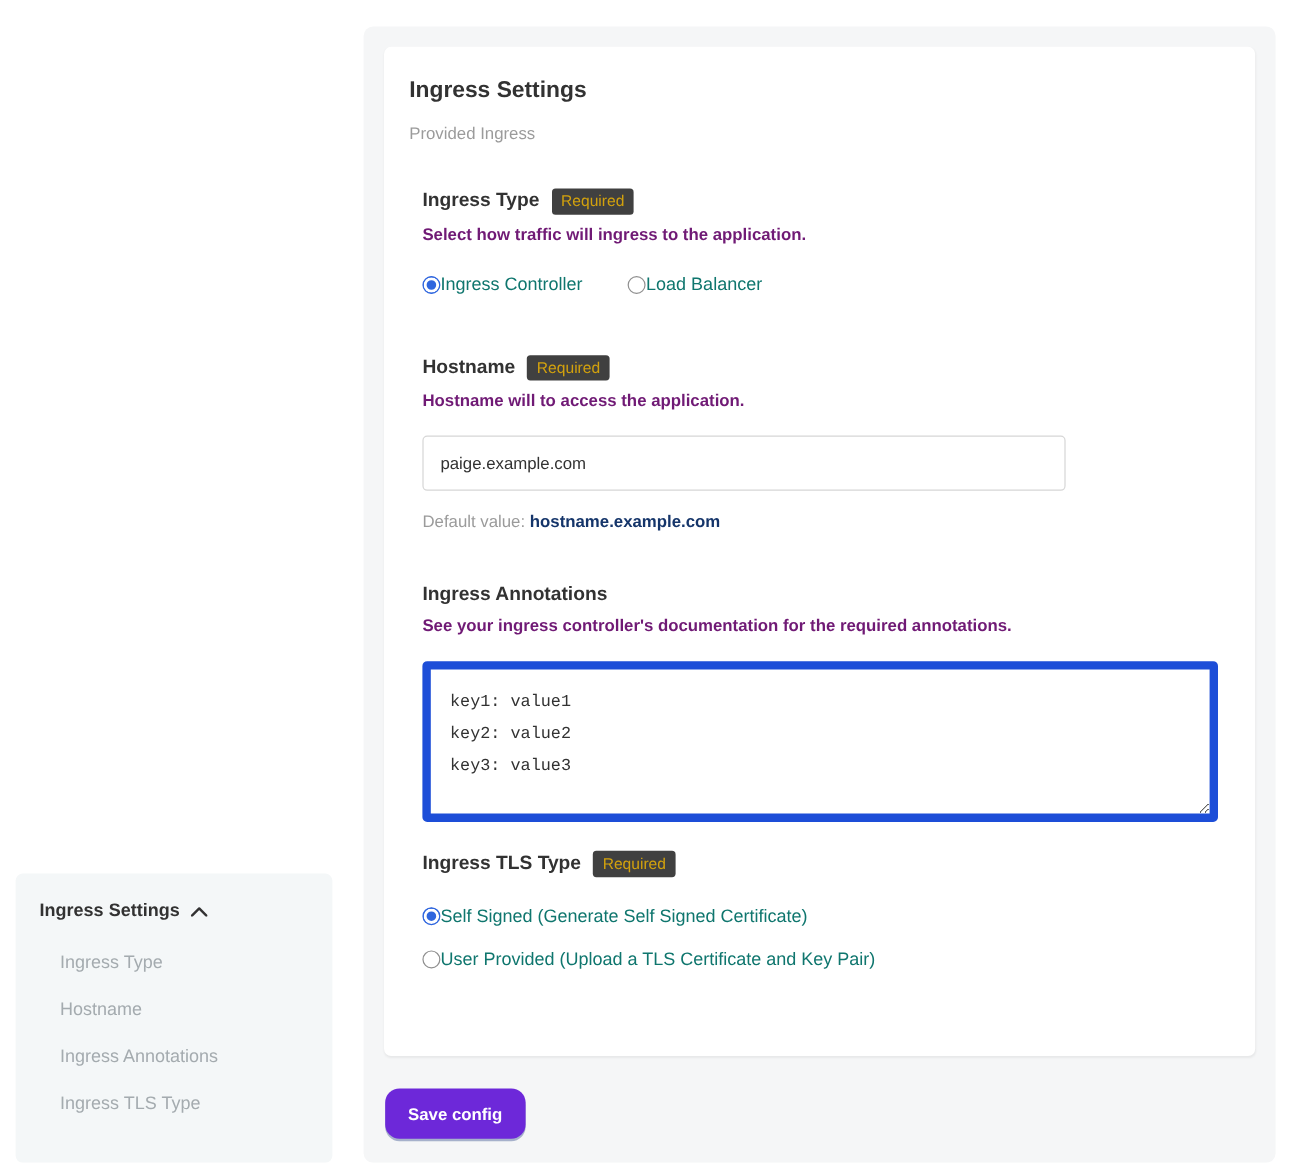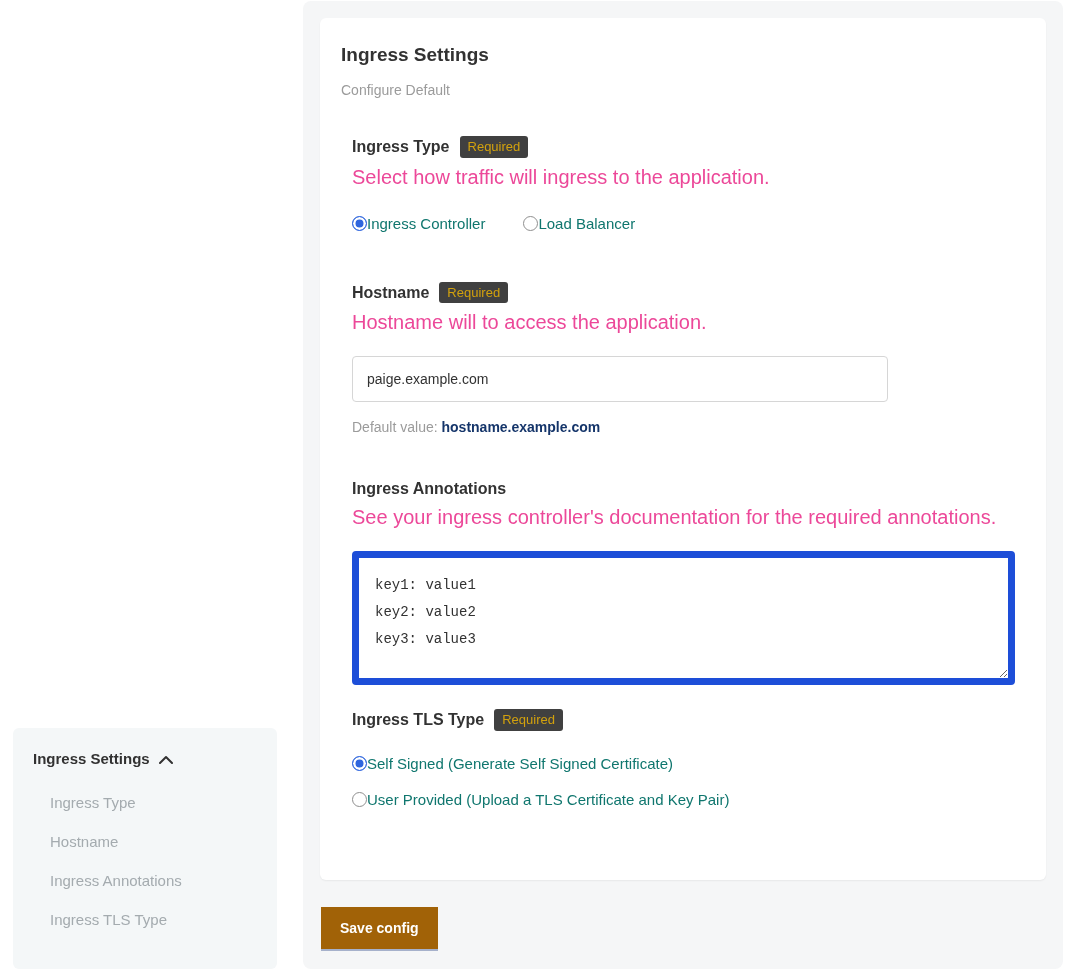--- a/index.html
+++ b/index.html
@@ -68,21 +68,21 @@
   .sec-head { display: flex; align-items: center; gap: 10px; }
   .sec-title { font-size: 16px; font-weight: bold; margin: 0; }
   .badge {
     background: #404040;
     color: #d2a10d;
     font-size: 13px;
     padding: 3px 8px;
     border-radius: 3px;
     line-height: 1.2;
   }
-  .help { color: #ec4899; font-size: 20px; margin: 8px 0 0 0; }
+  .help { color: #701a75; font-size: 14px; margin: 8px 0 0 0; font-weight: bold; }
 
   
   .radio-row { display: flex; gap: 38px; margin-top: 26px; }
   .radio-col { display: flex; flex-direction: column; gap: 19px; margin-top: 24px; }
   .radio {
     display: flex;
     align-items: center;
     font-size: 15px;
     color: #0f766e;
     cursor: pointer;
@@ -129,26 +129,26 @@
     color: #323232;
     margin-top: 22px;
     display: block;
     outline: none;
   }
 
   
   .save-btn {
     margin-top: 27px;
     margin-left: 1px;
-    background: #a16207;
+    background: #6d28d9;
     color: #ffffff;
     font-weight: bold;
     font-size: 14px;
     border: none;
-    border-radius: 0;
+    border-radius: 12px;
     padding: 13px 19px;
     cursor: pointer;
     box-shadow: 0 2px 0 rgba(20,50,120,0.35);
     font-family: "Liberation Sans", "DejaVu Sans", sans-serif;
   }
 </style>
 </head>
 <body>
 
 <div class="page">
@@ -167,21 +167,21 @@
       <li>Hostname</li>
       <li>Ingress Annotations</li>
       <li>Ingress TLS Type</li>
     </ul>
   </aside>
 
   <main class="main">
     <div class="card">
 
       <h1 class="card-title">Ingress Settings</h1>
-      <p class="card-subtitle">Configure Default</p>
+      <p class="card-subtitle">Provided Ingress</p>
 
       <section>
         <div class="sec-head">
           <h2 class="sec-title">Ingress Type</h2>
           <span class="badge">Required</span>
         </div>
         <p class="help">Select how traffic will ingress to the application.</p>
         <div class="radio-row">
           <label class="radio">
             <span class="rb checked"></span>

